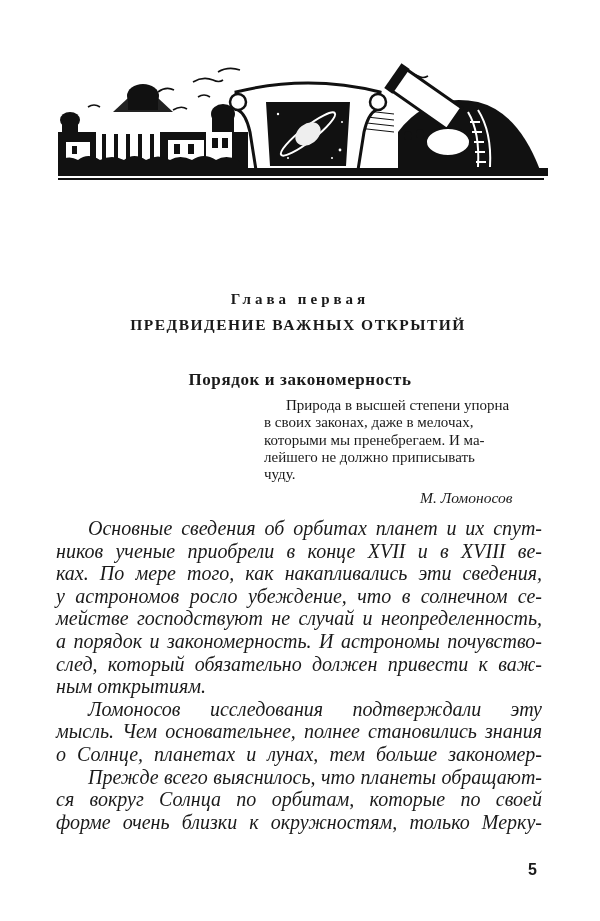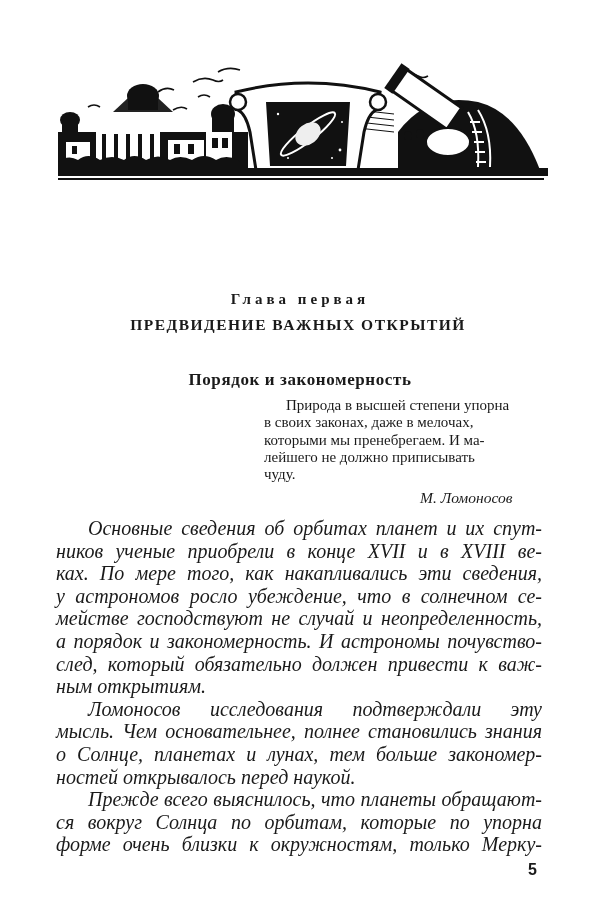--- a/index.html
+++ b/index.html
@@ -232,23 +232,22 @@
       <span class="line">у астрономов росло убеждение, что в солнечном се-</span>
       <span class="line">мействе господствуют не случай и неопределенность,</span>
       <span class="line">а порядок и закономерность. И астрономы почувство-</span>
       <span class="line">след, который обязательно должен привести к важ-</span>
       <span class="line last">ным открытиям.</span>
     </div>
     <div>
       <span class="line indent">Ломоносов исследования подтверждали эту</span>
       <span class="line">мысль. Чем основательнее, полнее становились знания</span>
       <span class="line">о Солнце, планетах и лунах, тем больше закономер-</span>
-      <span class="line last">ностей открывалось перед наукой.</span>
     </div>
     <div>
       <span class="line indent">Прежде всего выяснилось, что планеты обращают-</span>
-      <span class="line">ся вокруг Солнца по орбитам, которые по упорна</span>
+      <span class="line">ся вокруг Солнца по орбитам, которые по своей</span>
       <span class="line">форме очень близки к окружностям, только Мерку-</span>
     </div>
   </div>
 
   <div class="page-number">5</div>
 </div>
 
 </body></html>

